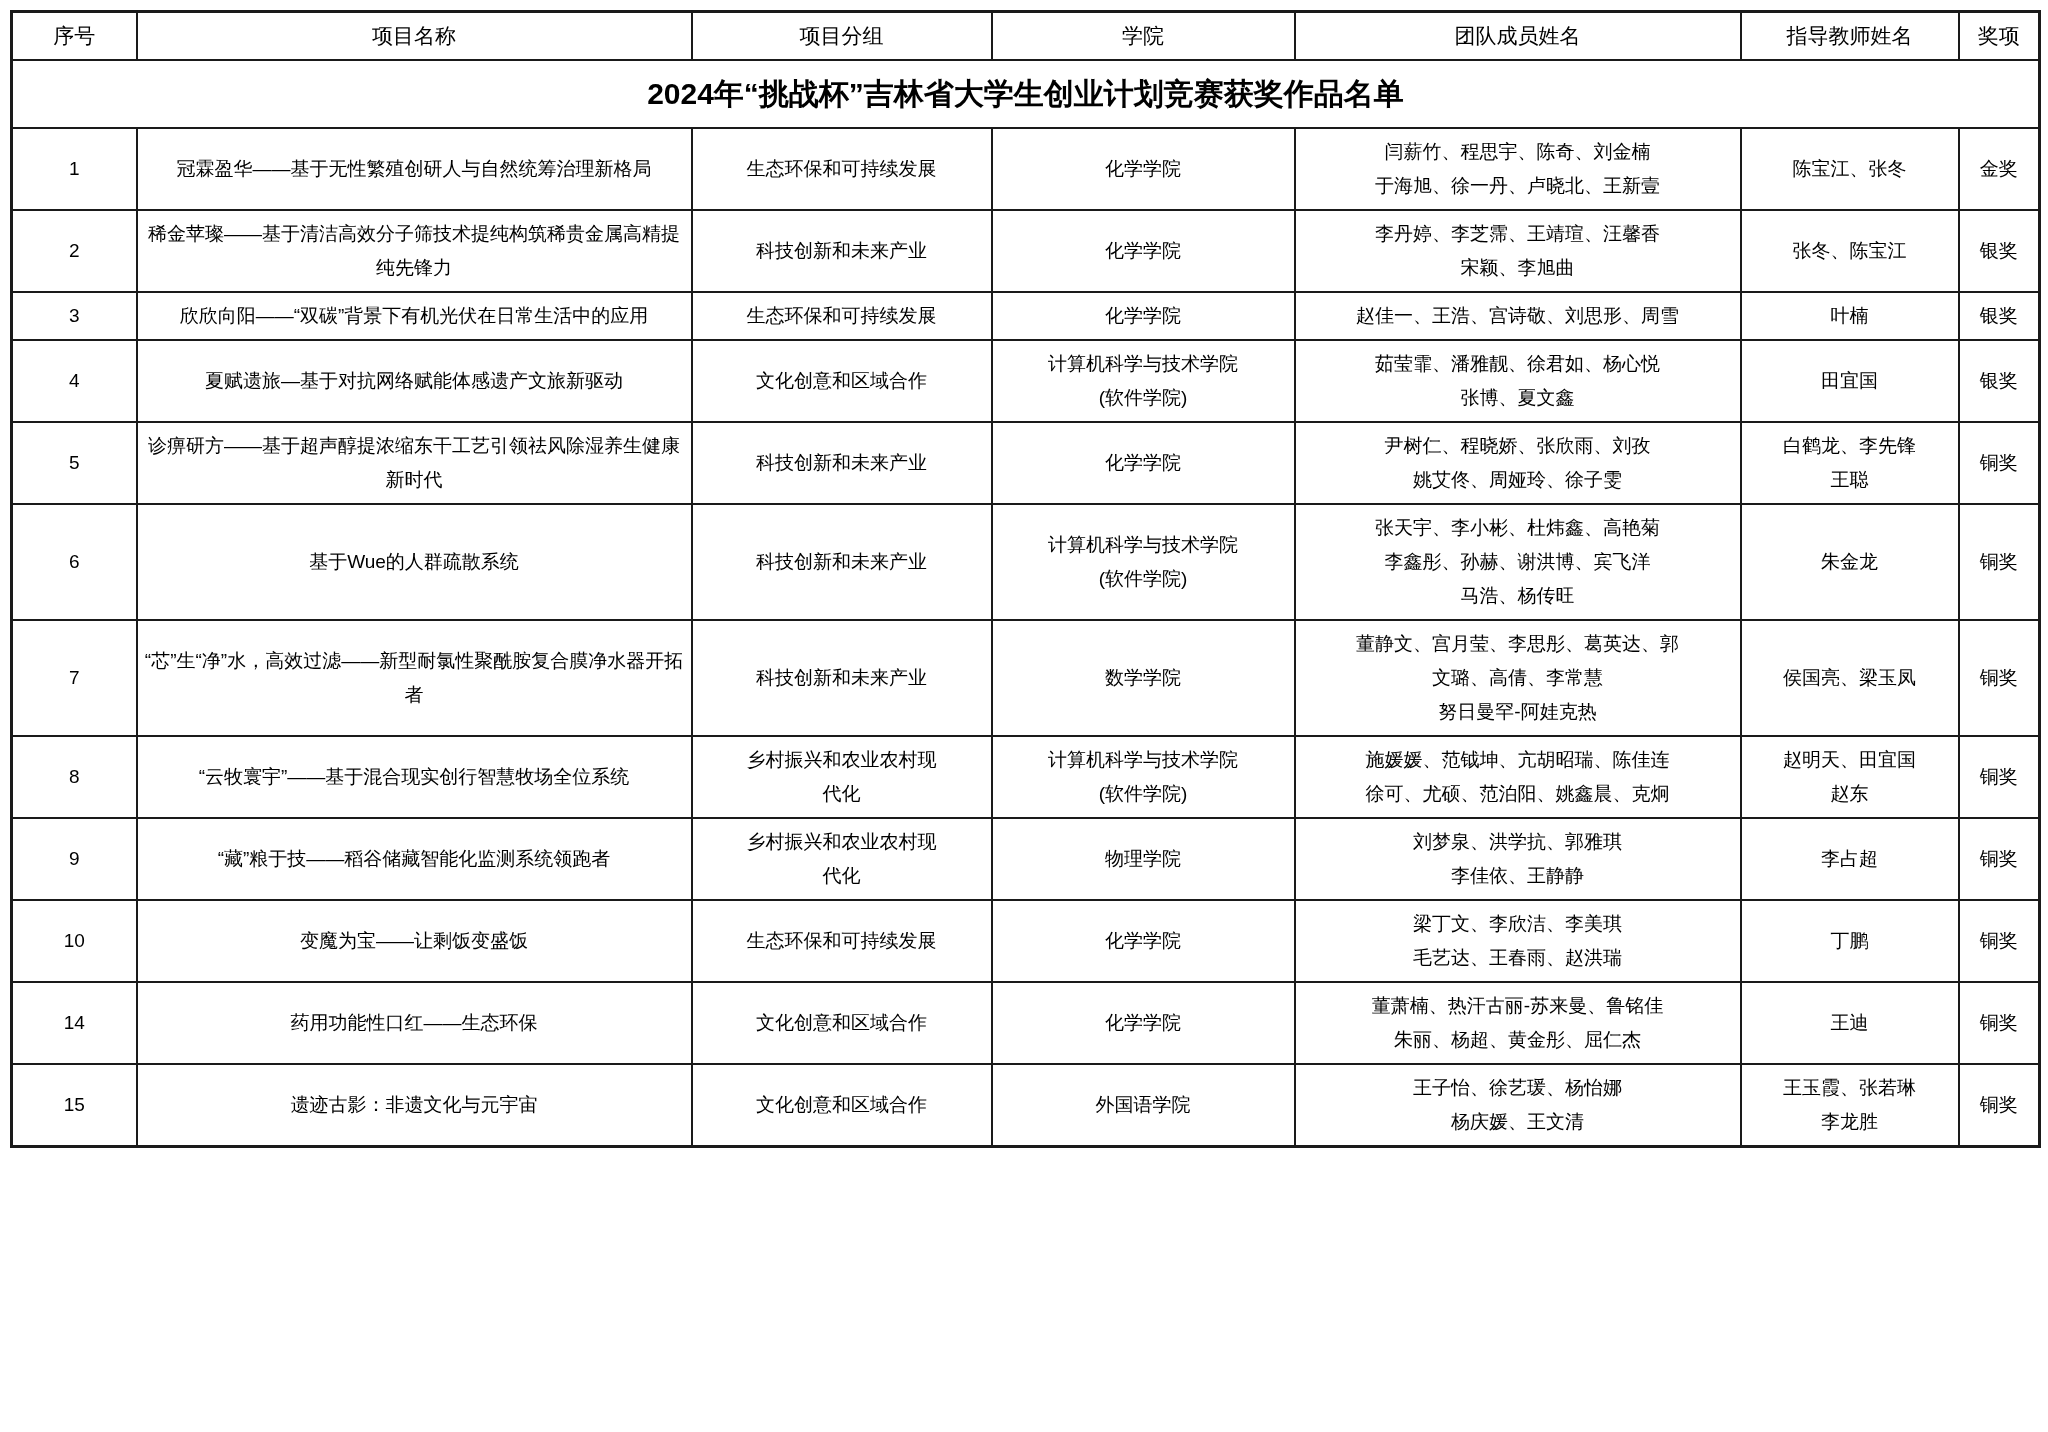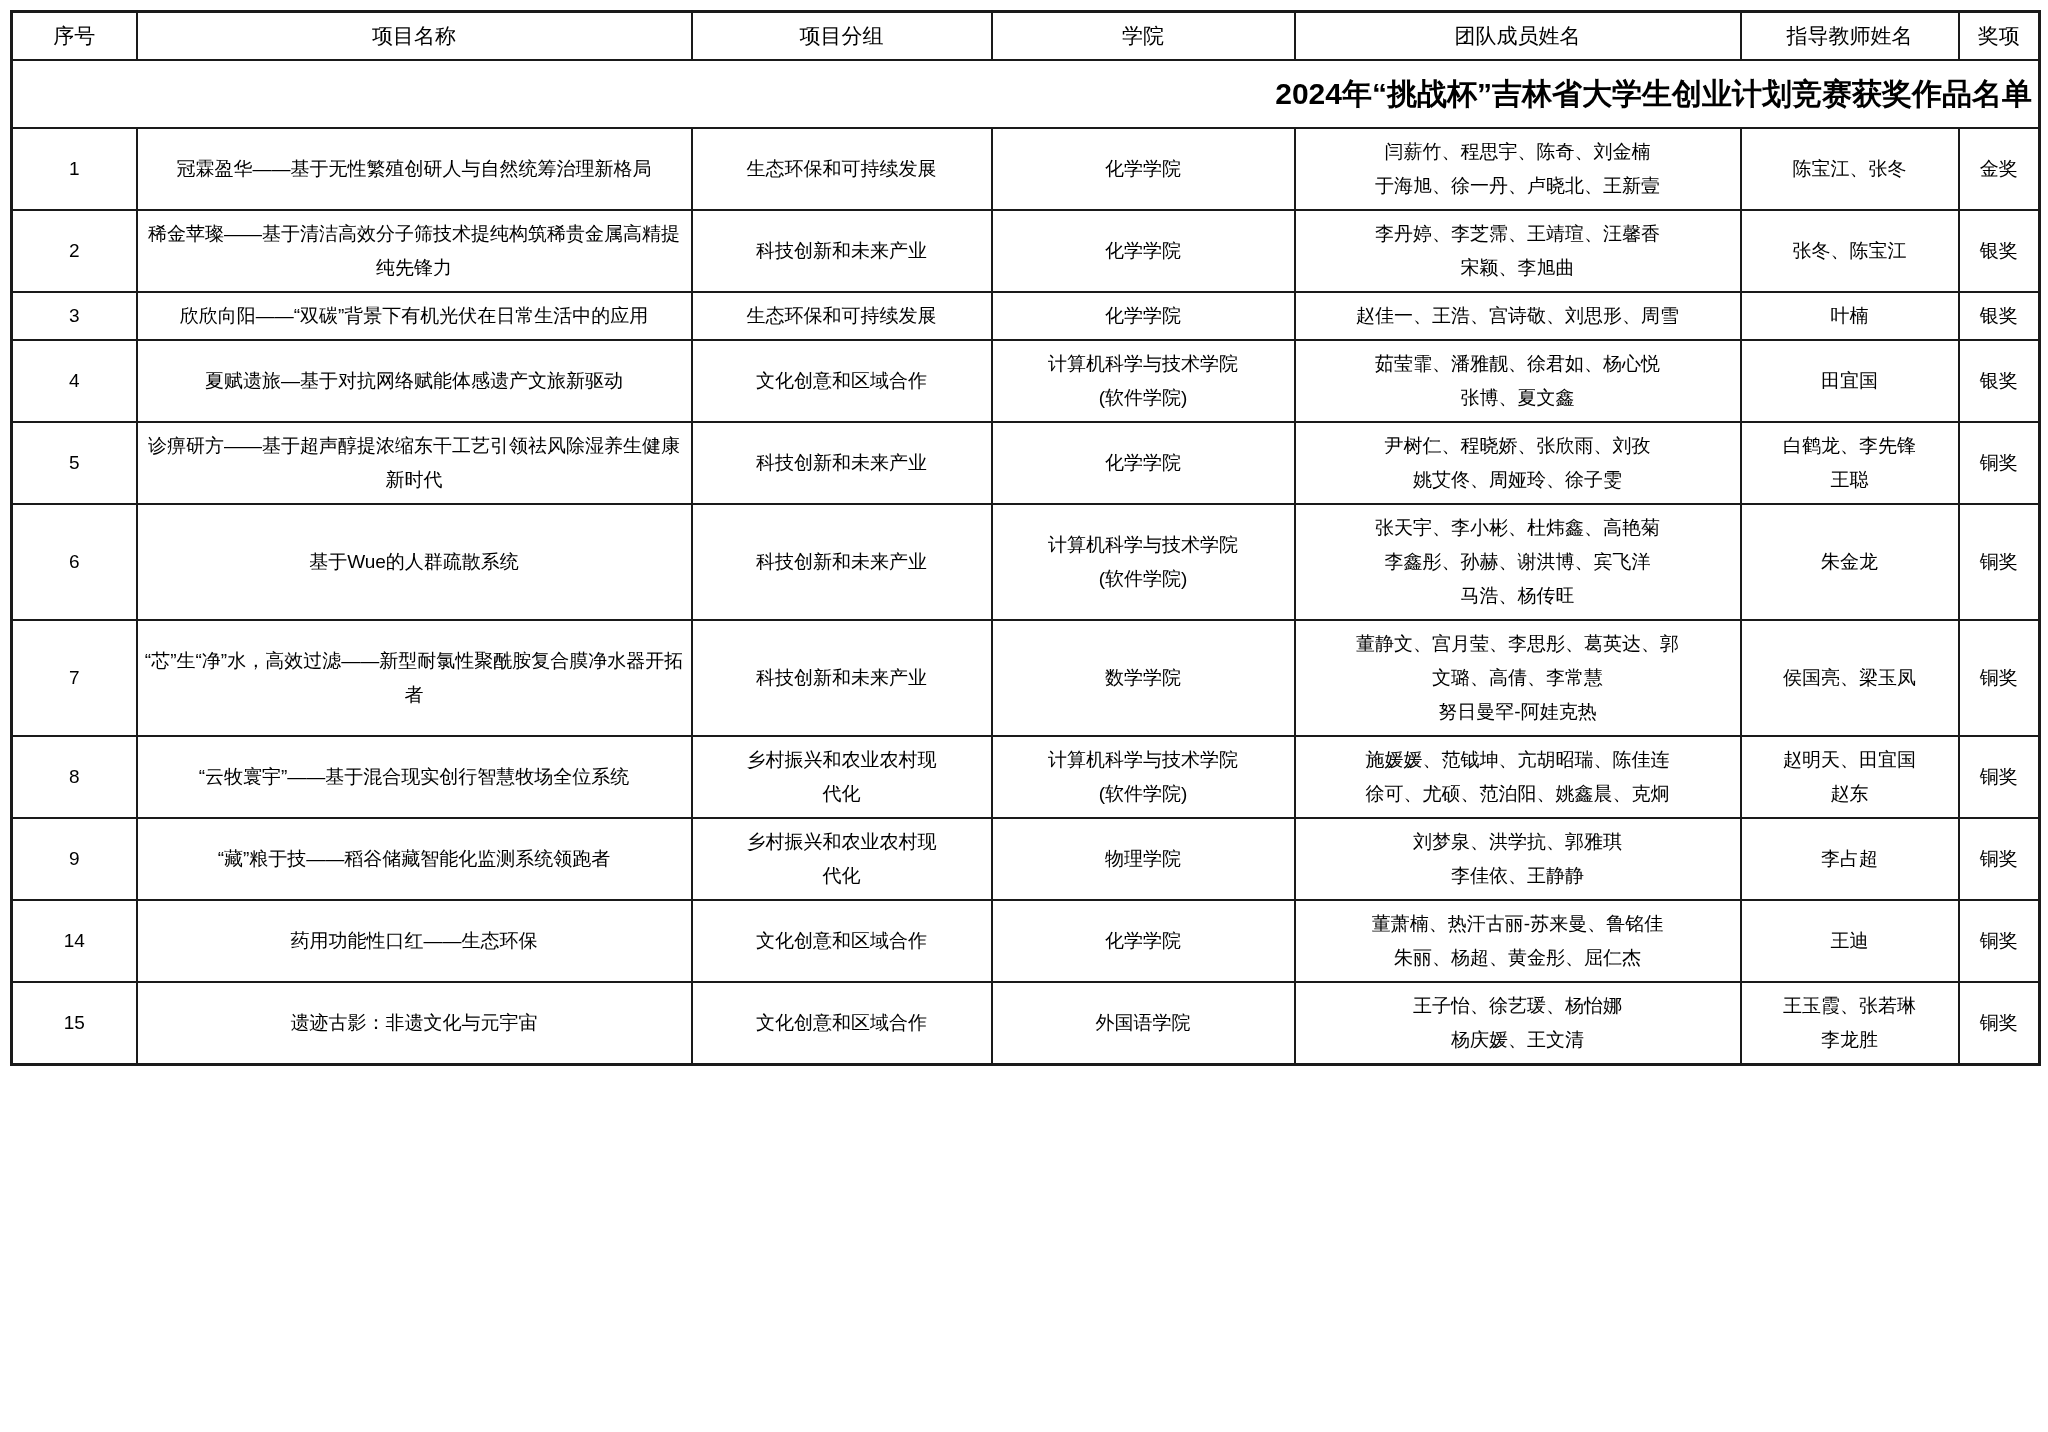--- a/index.html
+++ b/index.html
@@ -33,21 +33,20 @@
     padding: 6px 6px;
     font-weight: normal;
     word-break: break-all;
   }
   tr.title-row td {
     font-size: 30px;
     font-weight: bold;
     line-height: 38px;
     padding: 14px 6px;
     border-bottom: 2px solid #22c55e;
-    text-align: right;
   }
   thead th {
     font-size: 21px;
     font-weight: normal;
     padding: 8px 4px;
     line-height: 30px;
   }
   table, tr.title-row td, thead th {
     border-color: #1a1a1a;
   }
@@ -178,20 +177,30 @@
           <td>“藏”粮于技——稻谷储藏智能化监测系统领跑者</td>
           <td>乡村振兴和农业农村现
 代化</td>
           <td>物理学院</td>
           <td>刘梦泉、洪学抗、郭雅琪
 李佳依、王静静</td>
           <td>李占超</td>
           <td>铜奖</td>
         </tr>
         <tr>
+          <td>10</td>
+          <td>变魔为宝——让剩饭变盛饭</td>
+          <td>生态环保和可持续发展</td>
+          <td>化学学院</td>
+          <td>梁丁文、李欣洁、李美琪
+毛艺达、王春雨、赵洪瑞</td>
+          <td>丁鹏</td>
+          <td>铜奖</td>
+        </tr>
+        <tr>
           <td>14</td>
           <td>药用功能性口红——生态环保</td>
           <td>文化创意和区域合作</td>
           <td>化学学院</td>
           <td>董萧楠、热汗古丽-苏来曼、鲁铭佳
 朱丽、杨超、黄金彤、屈仁杰</td>
           <td>王迪</td>
           <td>铜奖</td>
         </tr>
         <tr>

